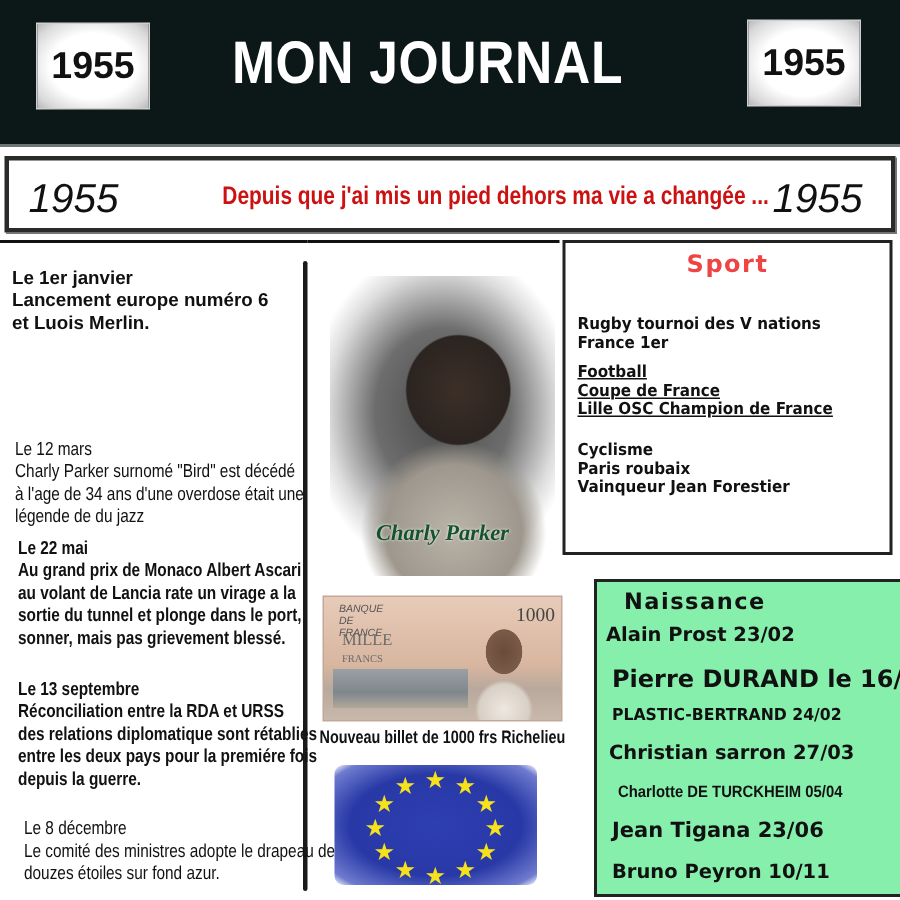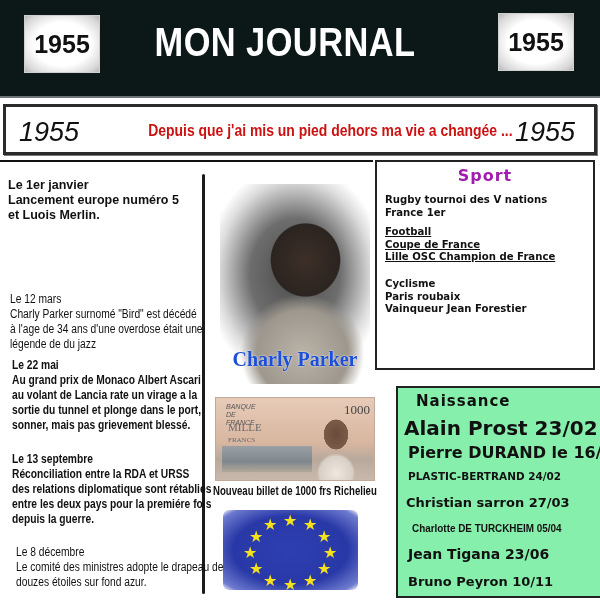--- a/index.html
+++ b/index.html
@@ -76,22 +76,22 @@
   .photo-parker {
     position: absolute; left: 15px; top: 22px; width: 150px; height: 200px;
     background:
       radial-gradient(ellipse 38% 30% at 57% 38%, #3d2f28 0%, #2b2420 60%, transparent 62%),
       radial-gradient(ellipse 55% 40% at 55% 85%, #b9b3a8 0%, #9d978d 55%, transparent 75%),
       radial-gradient(ellipse 60% 55% at 50% 45%, #4a4a4a 0%, #6d6d6d 50%, #dcdcdc 85%, #ffffff 100%);
     border-radius: 10px;
   }
   .photo-caption {
     position: absolute; left: 20px; top: 186px; width: 140px;
-    font-family: "Liberation Serif", serif; font-weight: bold;
-    font-size: 20px; color: #1d4ed8; text-align: center;
+    font-family: "Liberation Serif", serif; font-style: italic; font-weight: bold;
+    font-size: 15px; color: #14532d; text-align: center;
     text-shadow: 0 0 2px #fff;
   }
   .banknote {
     position: absolute; left: 10px; top: 235px; width: 160px; height: 84px;
     background: linear-gradient(180deg, #e7cbb8 0%, #d8b6a0 55%, #b8a99c 75%, #c9b9ac 100%);
     border: 1px solid #c2a898;
   }
   .banknote .bank { position: absolute; left: 10px; top: 5px; font-size: 7px; font-style: italic; color: #555; line-height: 8px; width: 40px; }
   .banknote .mille { position: absolute; left: 12px; top: 24px; font-family: "Liberation Serif", serif; font-size: 11px; color: #6a6a6a; line-height: 11px; }
   .banknote .denom { position: absolute; right: 4px; top: 4px; font-family: "Liberation Serif", serif; font-size: 13px; color: #444; }
@@ -118,24 +118,24 @@
     position: absolute; width: 14px; height: 14px; color: #f5e11c; font-size: 16px; line-height: 14px; text-align: center;
   }
 
   
   .sport-box {
     position: absolute; left: 375px; top: 160px; width: 220px; height: 210px;
     border: 2px solid #222; background: #fff;
   }
   .sport-title {
     position: absolute; left: 0; top: 4px; width: 100%; text-align: center;
-    font-family: "DejaVu Sans", sans-serif; font-weight: bold; font-size: 16px; color: #a21caf;
+    font-family: "DejaVu Sans", sans-serif; font-weight: bold; font-size: 16px; color: #ef4444;
     letter-spacing: 1px;
   }
-  .sport-group { position: absolute; left: 8px; width: 210px; }
+  .sport-group { position: absolute; left: 8px; width: 210px; margin-top: 16px; }
   .sport-group span {
     display: block; font-family: "DejaVu Sans", sans-serif; font-weight: bold;
     font-size: 11px; line-height: 12.5px; color: #111;
     transform: scaleX(0.92); transform-origin: left; white-space: nowrap;
   }
   .naissance-box {
     position: absolute; left: 396px; top: 386px; width: 218px; height: 212px;
     border: 2px solid #222; background: #86efac;
   }
   .naissance-title {
@@ -162,21 +162,21 @@
   <div class="sub-year left">1955</div>
   <div class="sub-text">Depuis que j'ai mis un pied dehors ma vie a changée ...</div>
   <div class="sub-year right">1955</div>
 </div>
 
 <div class="left-col">
   <div class="vrule"></div>
 
   <div class="event head" style="top:16px;">
     <span class="date">Le 1er janvier</span>
-    <span class="text">Lancement europe numéro 5</span>
+    <span class="text">Lancement europe numéro 6</span>
     <span class="text">et Luois Merlin.</span>
   </div>
 
   <div class="event light" style="top:82px; left:10px;margin-top:48px;">
     <span class="date">Le 12 mars</span>
     <span class="text">Charly Parker surnomé "Bird" est décédé</span>
     <span class="text"> à l'age de 34 ans d'une overdose était une</span>
     <span class="text">légende de du jazz</span>
     </div>
 
@@ -249,20 +249,20 @@
   </div>
   <div class="sport-group" style="top:116px;">
     <span>Cyclisme</span>
     <span>Paris roubaix</span>
     <span>Vainqueur Jean Forestier</span>
   </div>
 </div>
 
 <div class="naissance-box">
   <div class="naissance-title">Naissance</div>
-  <div class="birth" style="top:28px; left:6px; font-size:20px;">Alain Prost 23/02</div>
+  <div class="birth" style="top:28px; left:6px; font-size:13px;">Alain Prost 23/02</div>
   <div class="birth" style="top:55px; left:10px; font-size:16px;">Pierre DURAND  le 16/02</div>
   <div class="birth" style="top:82px; left:10px; font-size:11px; transform:scaleX(0.95);">PLASTIC-BERTRAND  24/02</div>
   <div class="birth" style="top:107px; left:8px; font-size:13px;">Christian sarron 27/03</div>
   <div class="birth" style="top:134px; left:14px; font-size:11px; font-family:'Liberation Sans',sans-serif; transform:scaleX(0.9);">Charlotte DE TURCKHEIM  05/04</div>
   <div class="birth" style="top:158px; left:10px; font-size:14px;">Jean Tigana 23/06</div>
   <div class="birth" style="top:186px; left:10px; font-size:13px;">Bruno Peyron 10/11</div>
 </div>
 
 </body></html>

